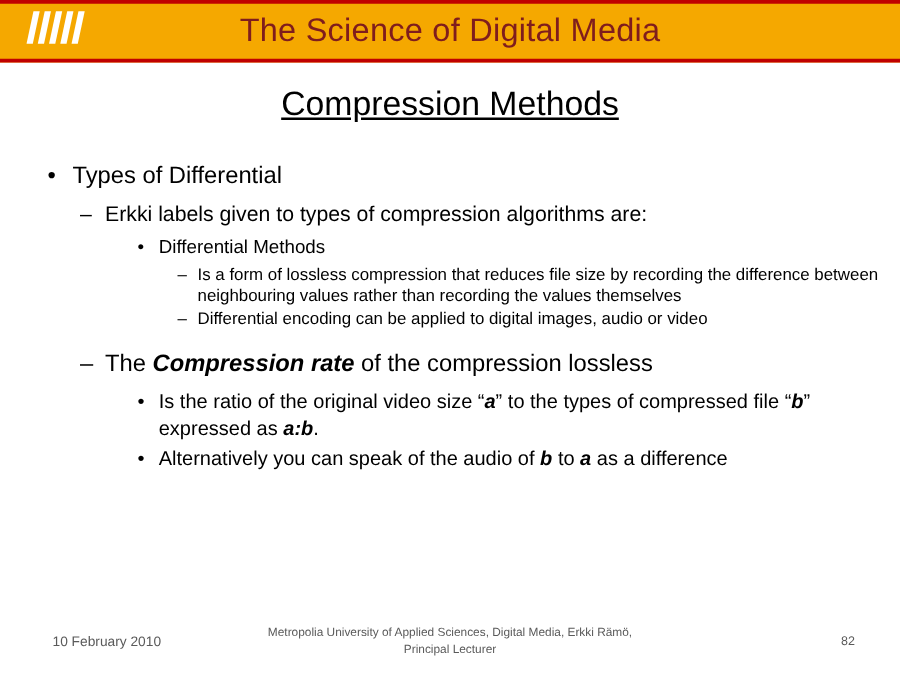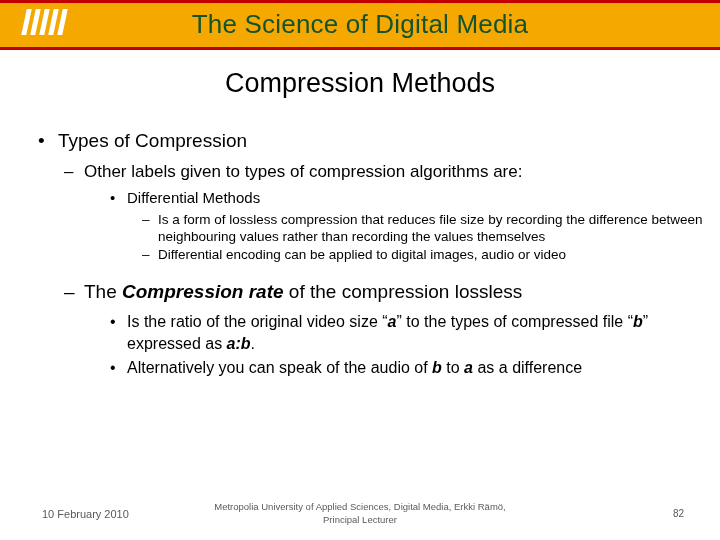--- a/index.html
+++ b/index.html
@@ -29,21 +29,21 @@
   }
   .header-title {
     position: absolute;
     left: 0;
     top: 0;
     width: 720px;
     height: 56px;
     line-height: 48px;
     text-align: center;
     font-size: 26px;
-    color: #14532d;
+    color: #7f1d1d;
     font-family: "Liberation Sans", sans-serif;
     letter-spacing: 0.2px;
     white-space: nowrap;
   }
   .logo {
     position: absolute;
     left: 24px;
     top: 6px;
     width: 46px;
     height: 26px;
@@ -59,20 +59,21 @@
 
   
   .slide-title {
     position: absolute;
     left: 0;
     top: 68px;
     width: 720px;
     text-align: center;
     font-size: 27px;
     color: #000000;
+    text-decoration: underline;
   }
 
   
   .content {
     position: absolute;
     left: 0;
     top: 128px;
     width: 720px;
   }
   .line {
@@ -178,26 +179,26 @@
   </div>
 </div>
 <div class="header-title">The Science of Digital Media</div>
 
 <div class="slide-title">Compression Methods</div>
 
 <div class="content">
 
   <div class="line lvl1">
     <span class="bullet">•</span>
-    <span class="txt">Types of Compression</span>
+    <span class="txt">Types of Differential</span>
   </div>
 
   <div class="line lvl2">
     <span class="bullet">–</span>
-    <span class="txt">Other labels given to types of compression algorithms are:</span>
+    <span class="txt">Erkki labels given to types of compression algorithms are:</span>
   </div>
 
   <div class="line lvl3">
     <span class="bullet">•</span>
     <span class="txt">Differential Methods</span>
   </div>
 
   <div class="line lvl4">
     <span class="bullet">–</span>
     <span class="txt">Is a form of lossless compression that reduces file size by recording the difference between neighbouring values rather than recording the values themselves</span>

